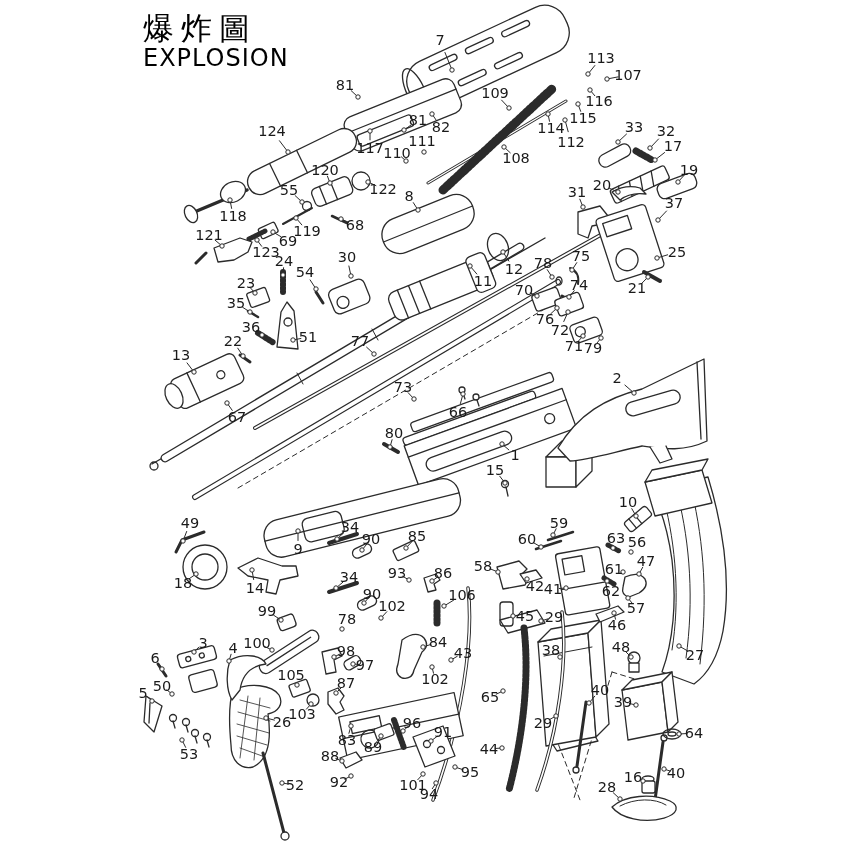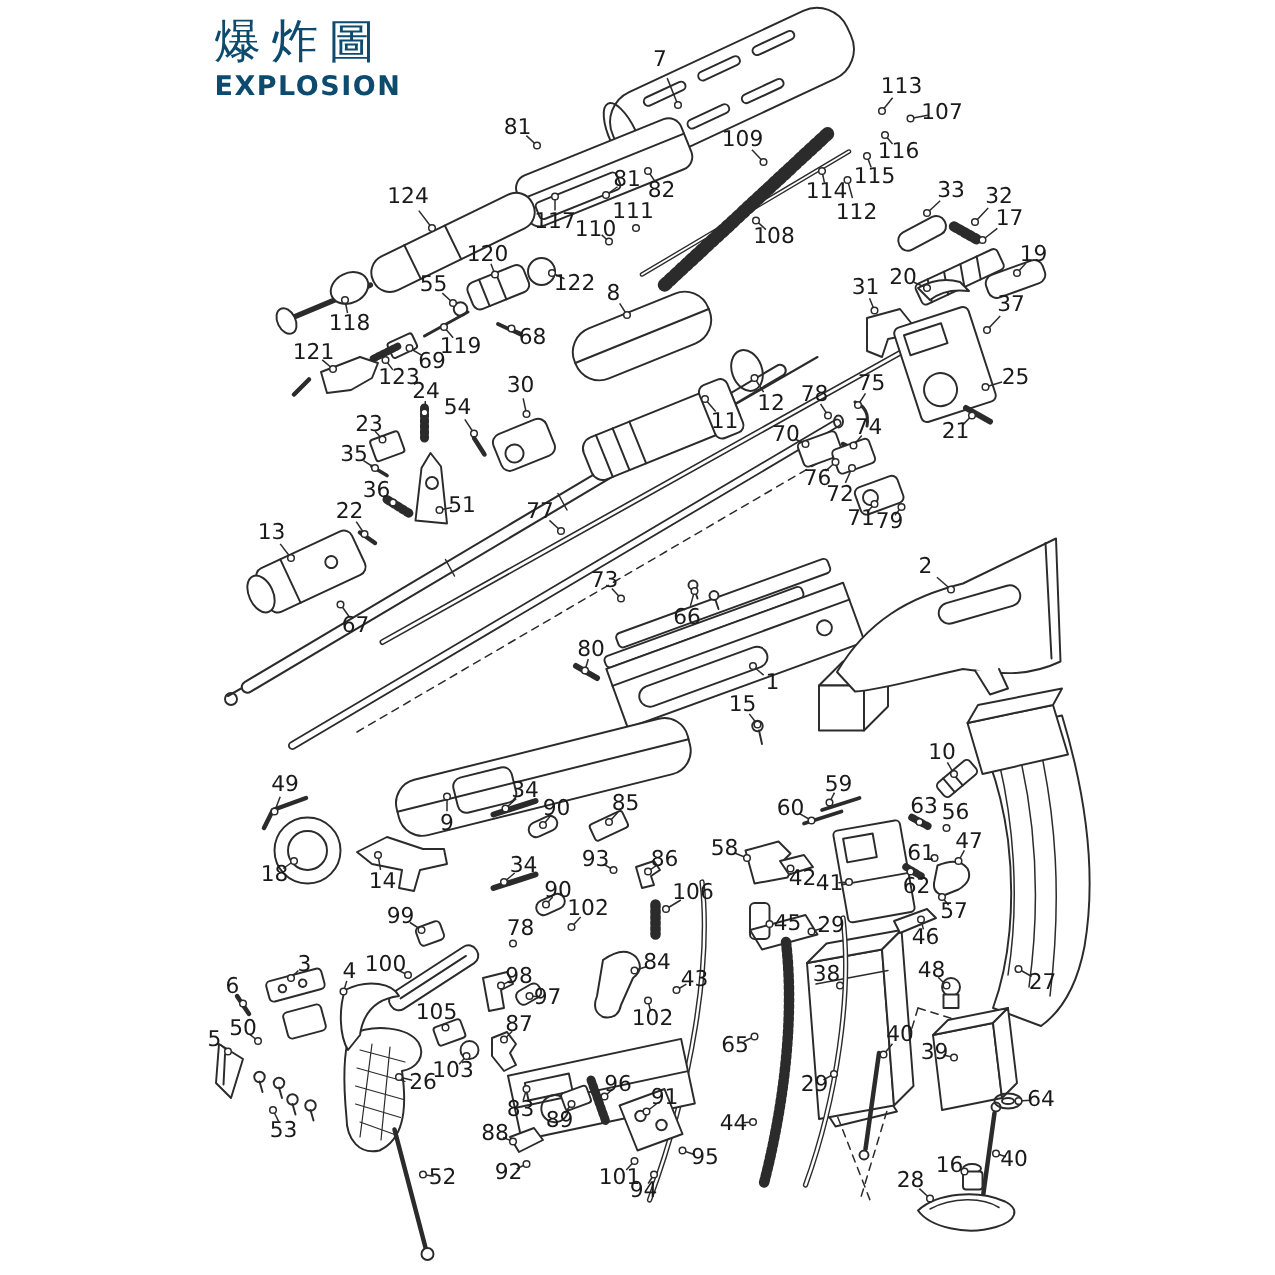--- a/index.html
+++ b/index.html
@@ -1,20 +1,20 @@
 <!DOCTYPE html>
 <html><head>
 <meta charset="utf-8">
 <style>
   html,body{margin:0;padding:0;background:#fff;}
   .stage{position:relative;width:850px;height:850px;background:#fff;overflow:hidden;
          font-family:"DejaVu Sans","Liberation Sans",sans-serif;}
-  .title-block{position:absolute;left:143px;top:10px;color:#0c4a6e;}
+  .title-block{position:absolute;left:143px;top:10px;color:#000000;}
   .title-cjk{font-size:31px;letter-spacing:7px;line-height:36px;font-weight:500;}
-  .title-en{font-size:18px;letter-spacing:1px;line-height:20px;margin-top:2px;font-weight:700;}
+  .title-en{font-size:24px;letter-spacing:1px;line-height:20px;margin-top:2px;font-weight:400;}
   svg{position:absolute;left:0;top:0;}
   svg text{font-family:"DejaVu Sans","Liberation Sans",sans-serif;}
 </style>
 </head>
 <body>
 
 <div class="stage">
 
   <div class="title-block">
     <div class="title-cjk">爆炸圖</div>

